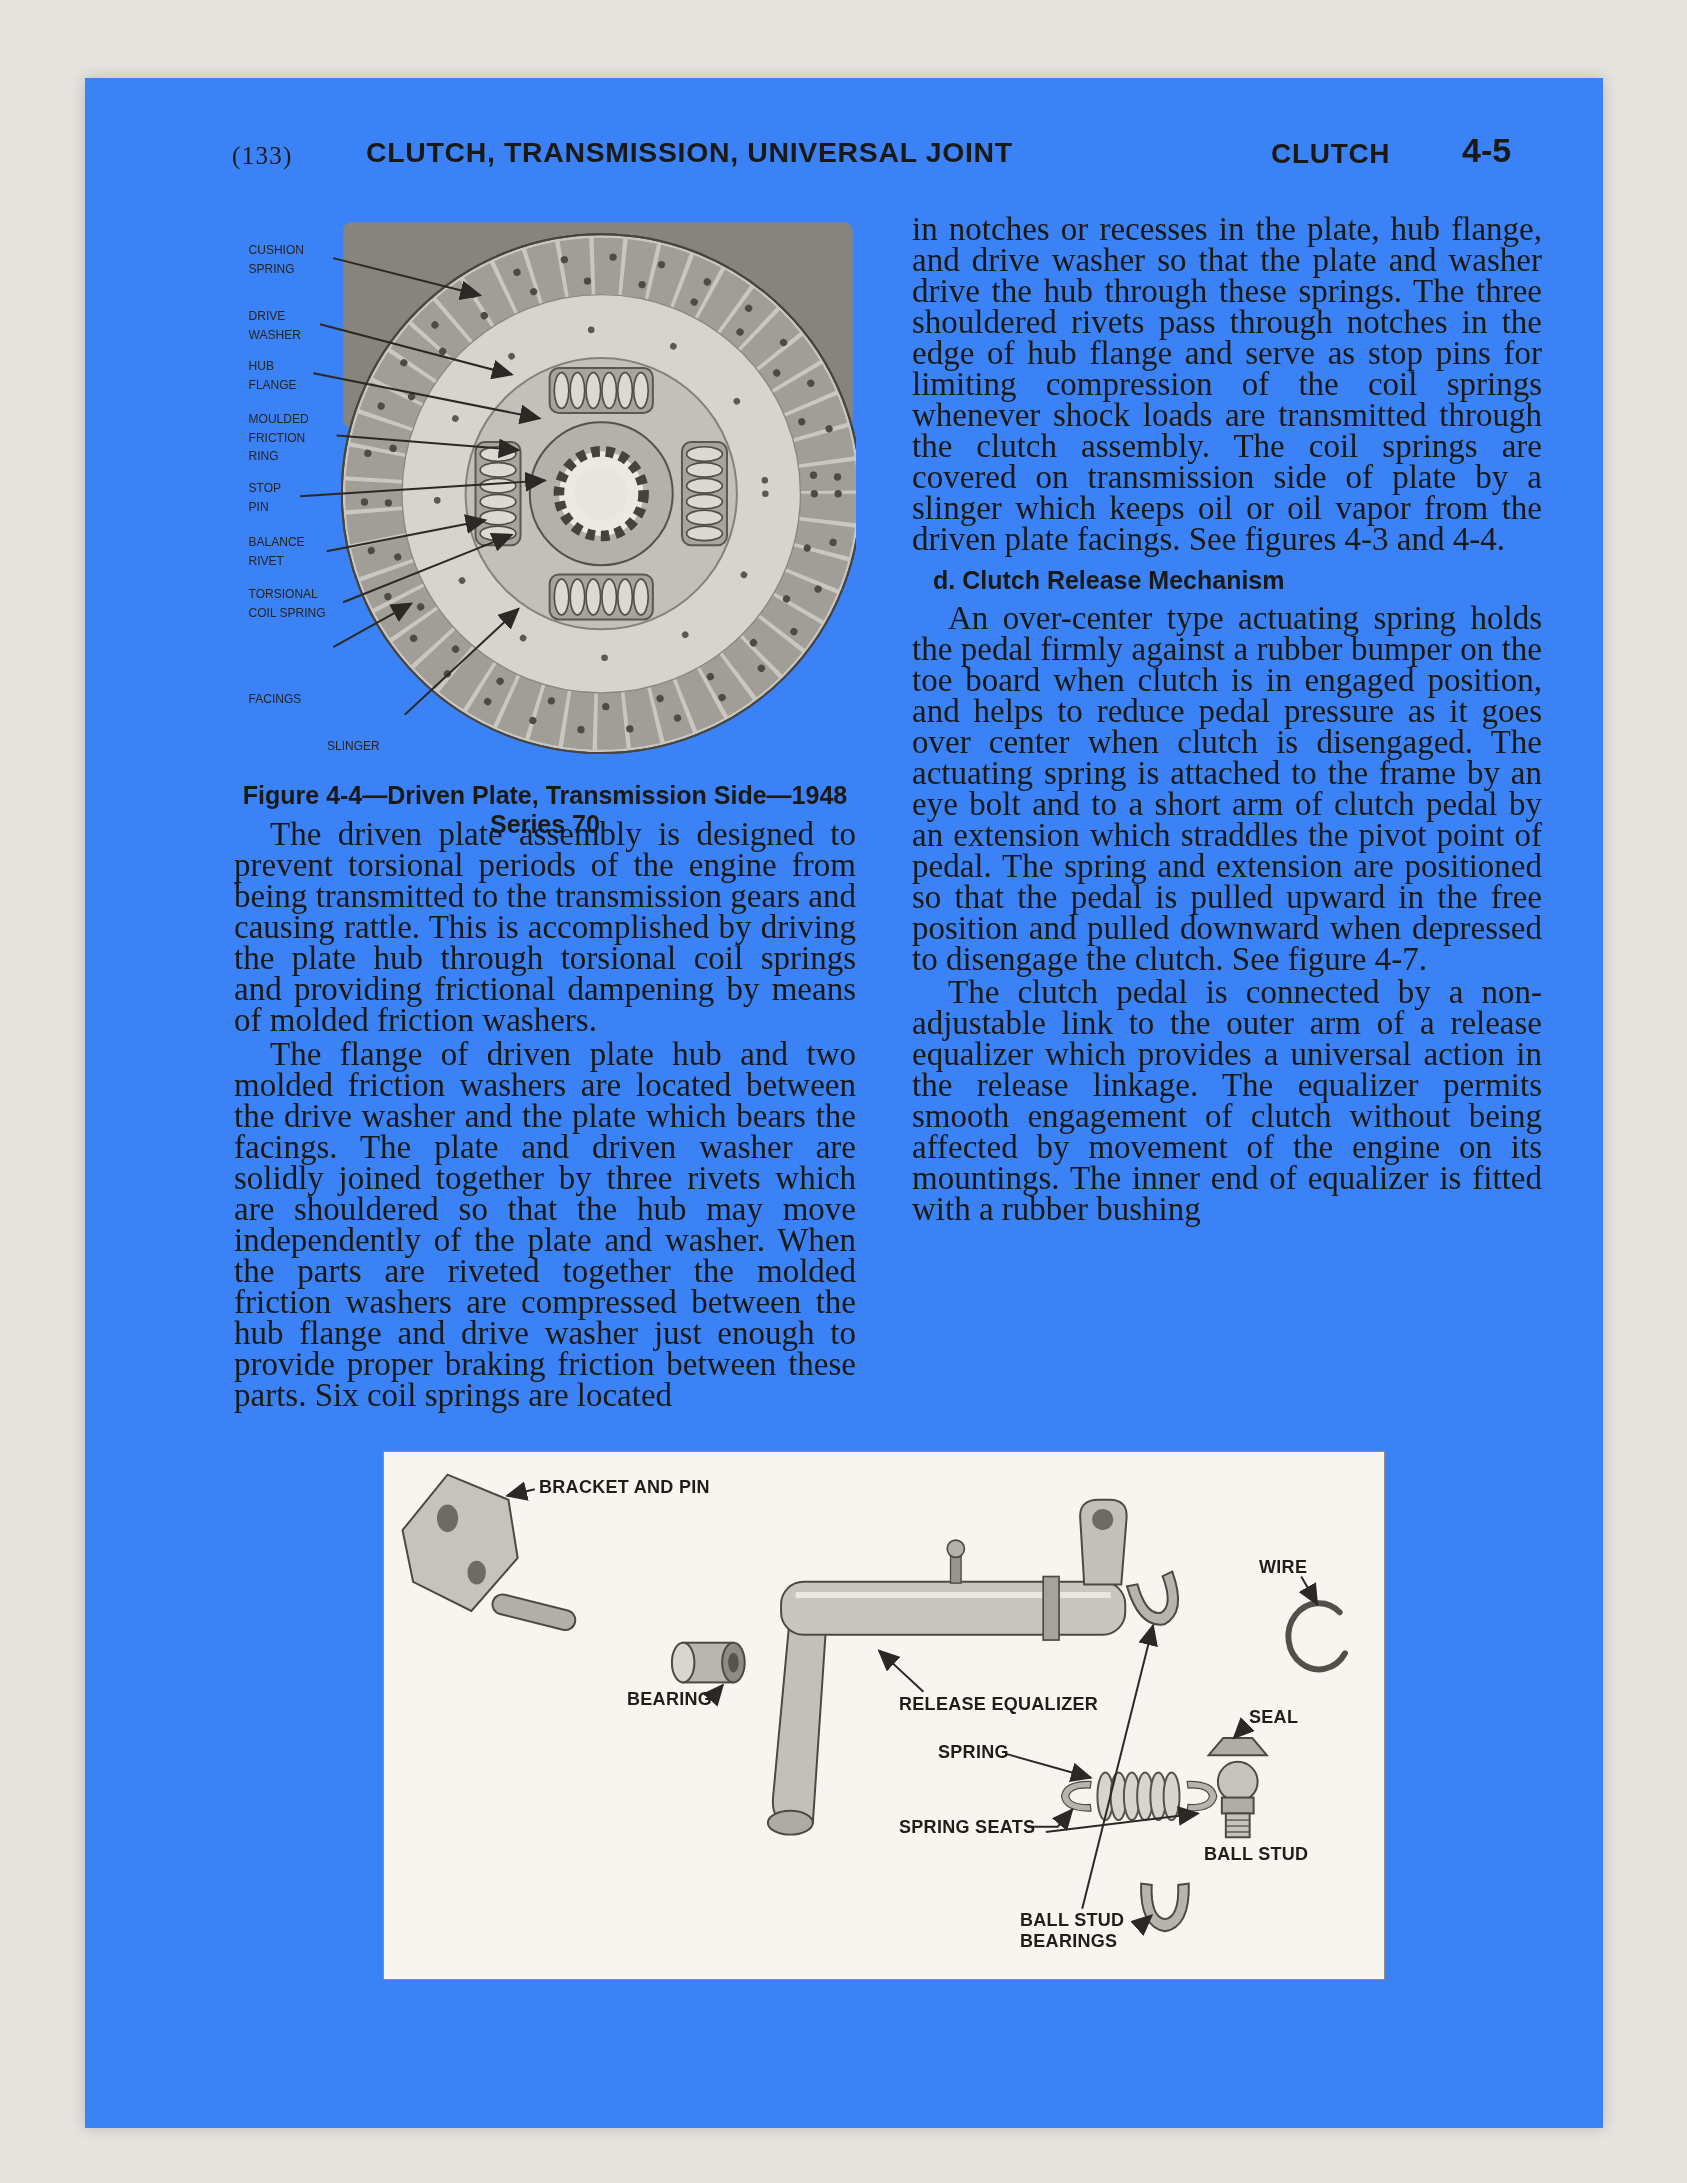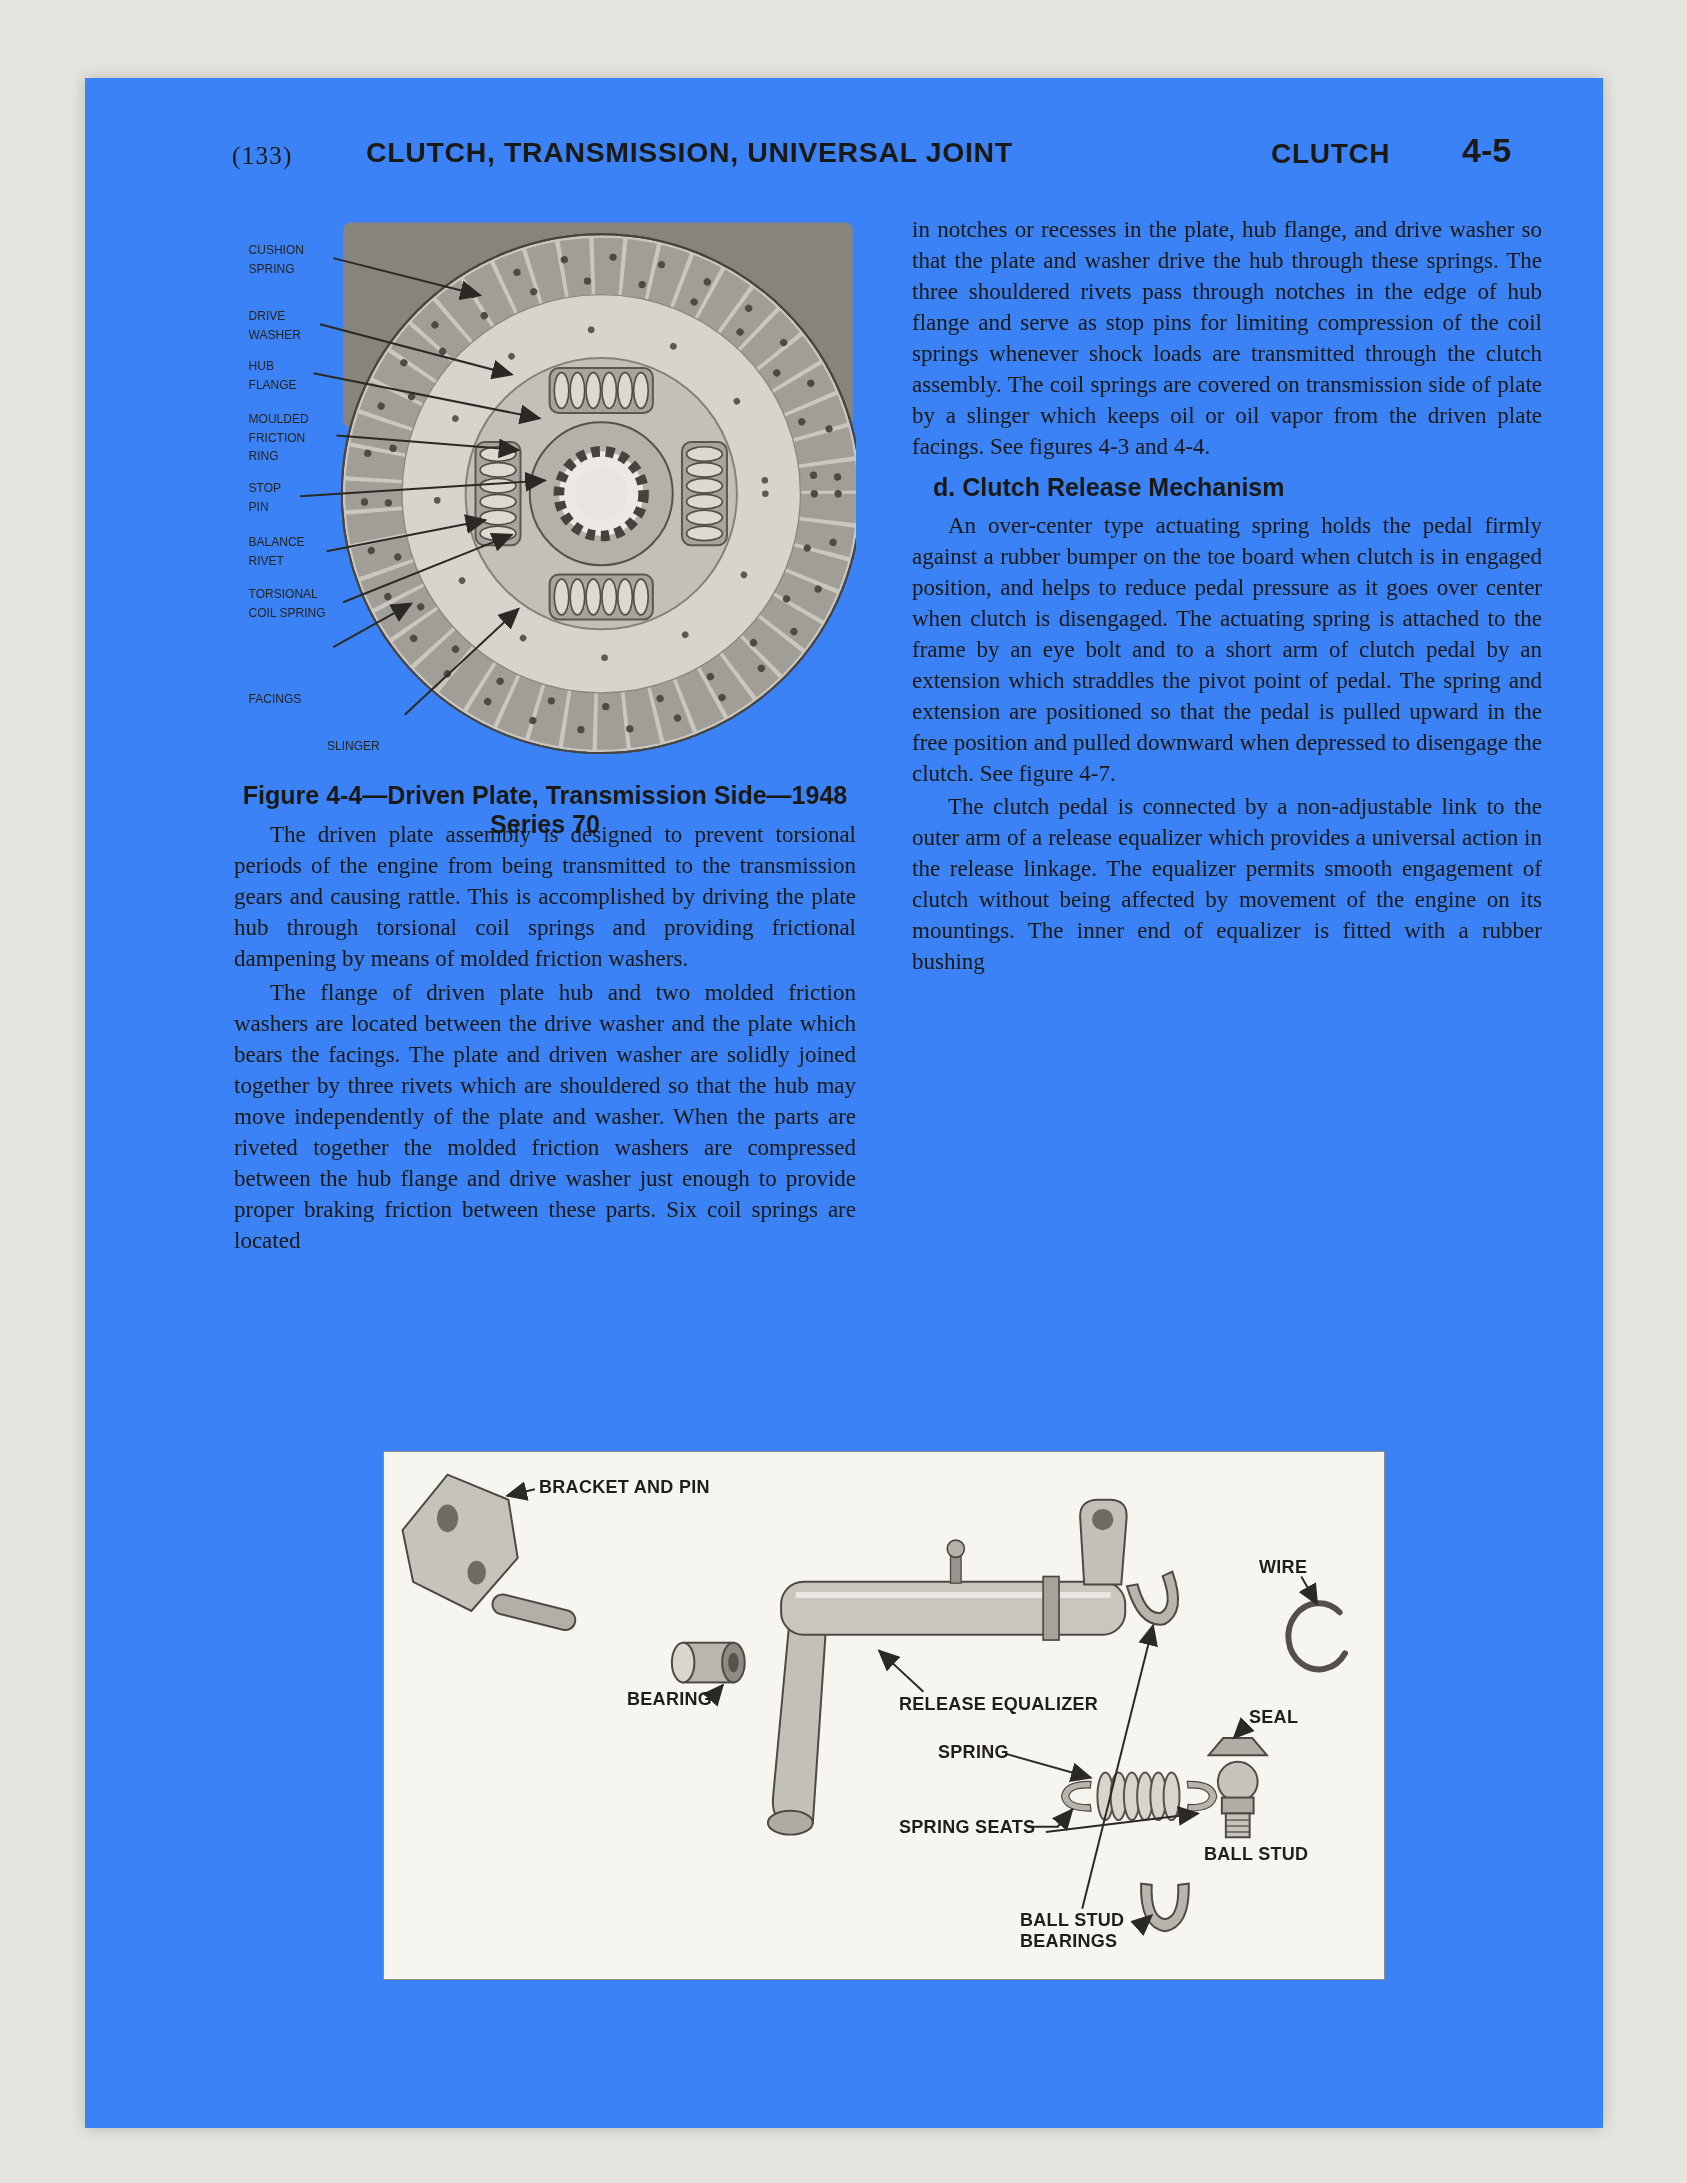--- a/index.html
+++ b/index.html
@@ -19,21 +19,21 @@
   
   .hdr-pageno  { position:absolute; left:147px;  top:64px; font-size:25px; letter-spacing:1.3px; }
   .hdr-title   { position:absolute; left:281px;  top:58px; font-family:"Liberation Sans", sans-serif; font-weight:700; font-size:28.4px; letter-spacing:0.7px; }
   .hdr-section { position:absolute; left:1186px; top:60px; font-family:"Liberation Sans", sans-serif; font-weight:700; font-size:28px; letter-spacing:0.7px; }
   .hdr-pageref { position:absolute; left:1377px; top:53px; font-family:"Liberation Sans", sans-serif; font-weight:700; font-size:34px; }
   
   .col { position:absolute; }
   .col-left  { left:149px;  top:741px; width:622px; }
   .col-right { left:827px; top:136px;  width:630px; }
   .body-text p {
-    font-size:23px; line-height:31px;
+    font-size:33px; line-height:31px;
     text-align:justify; text-indent:36px;
     margin:0 0 2.6px 0;
   }
   .body-text p.no-indent { text-indent:0; }
   .subhead {
     font-family:"Liberation Sans", sans-serif;
     font-weight:700; font-size:25px;
     margin:10.6px 0 8px 21px;
   }
   

